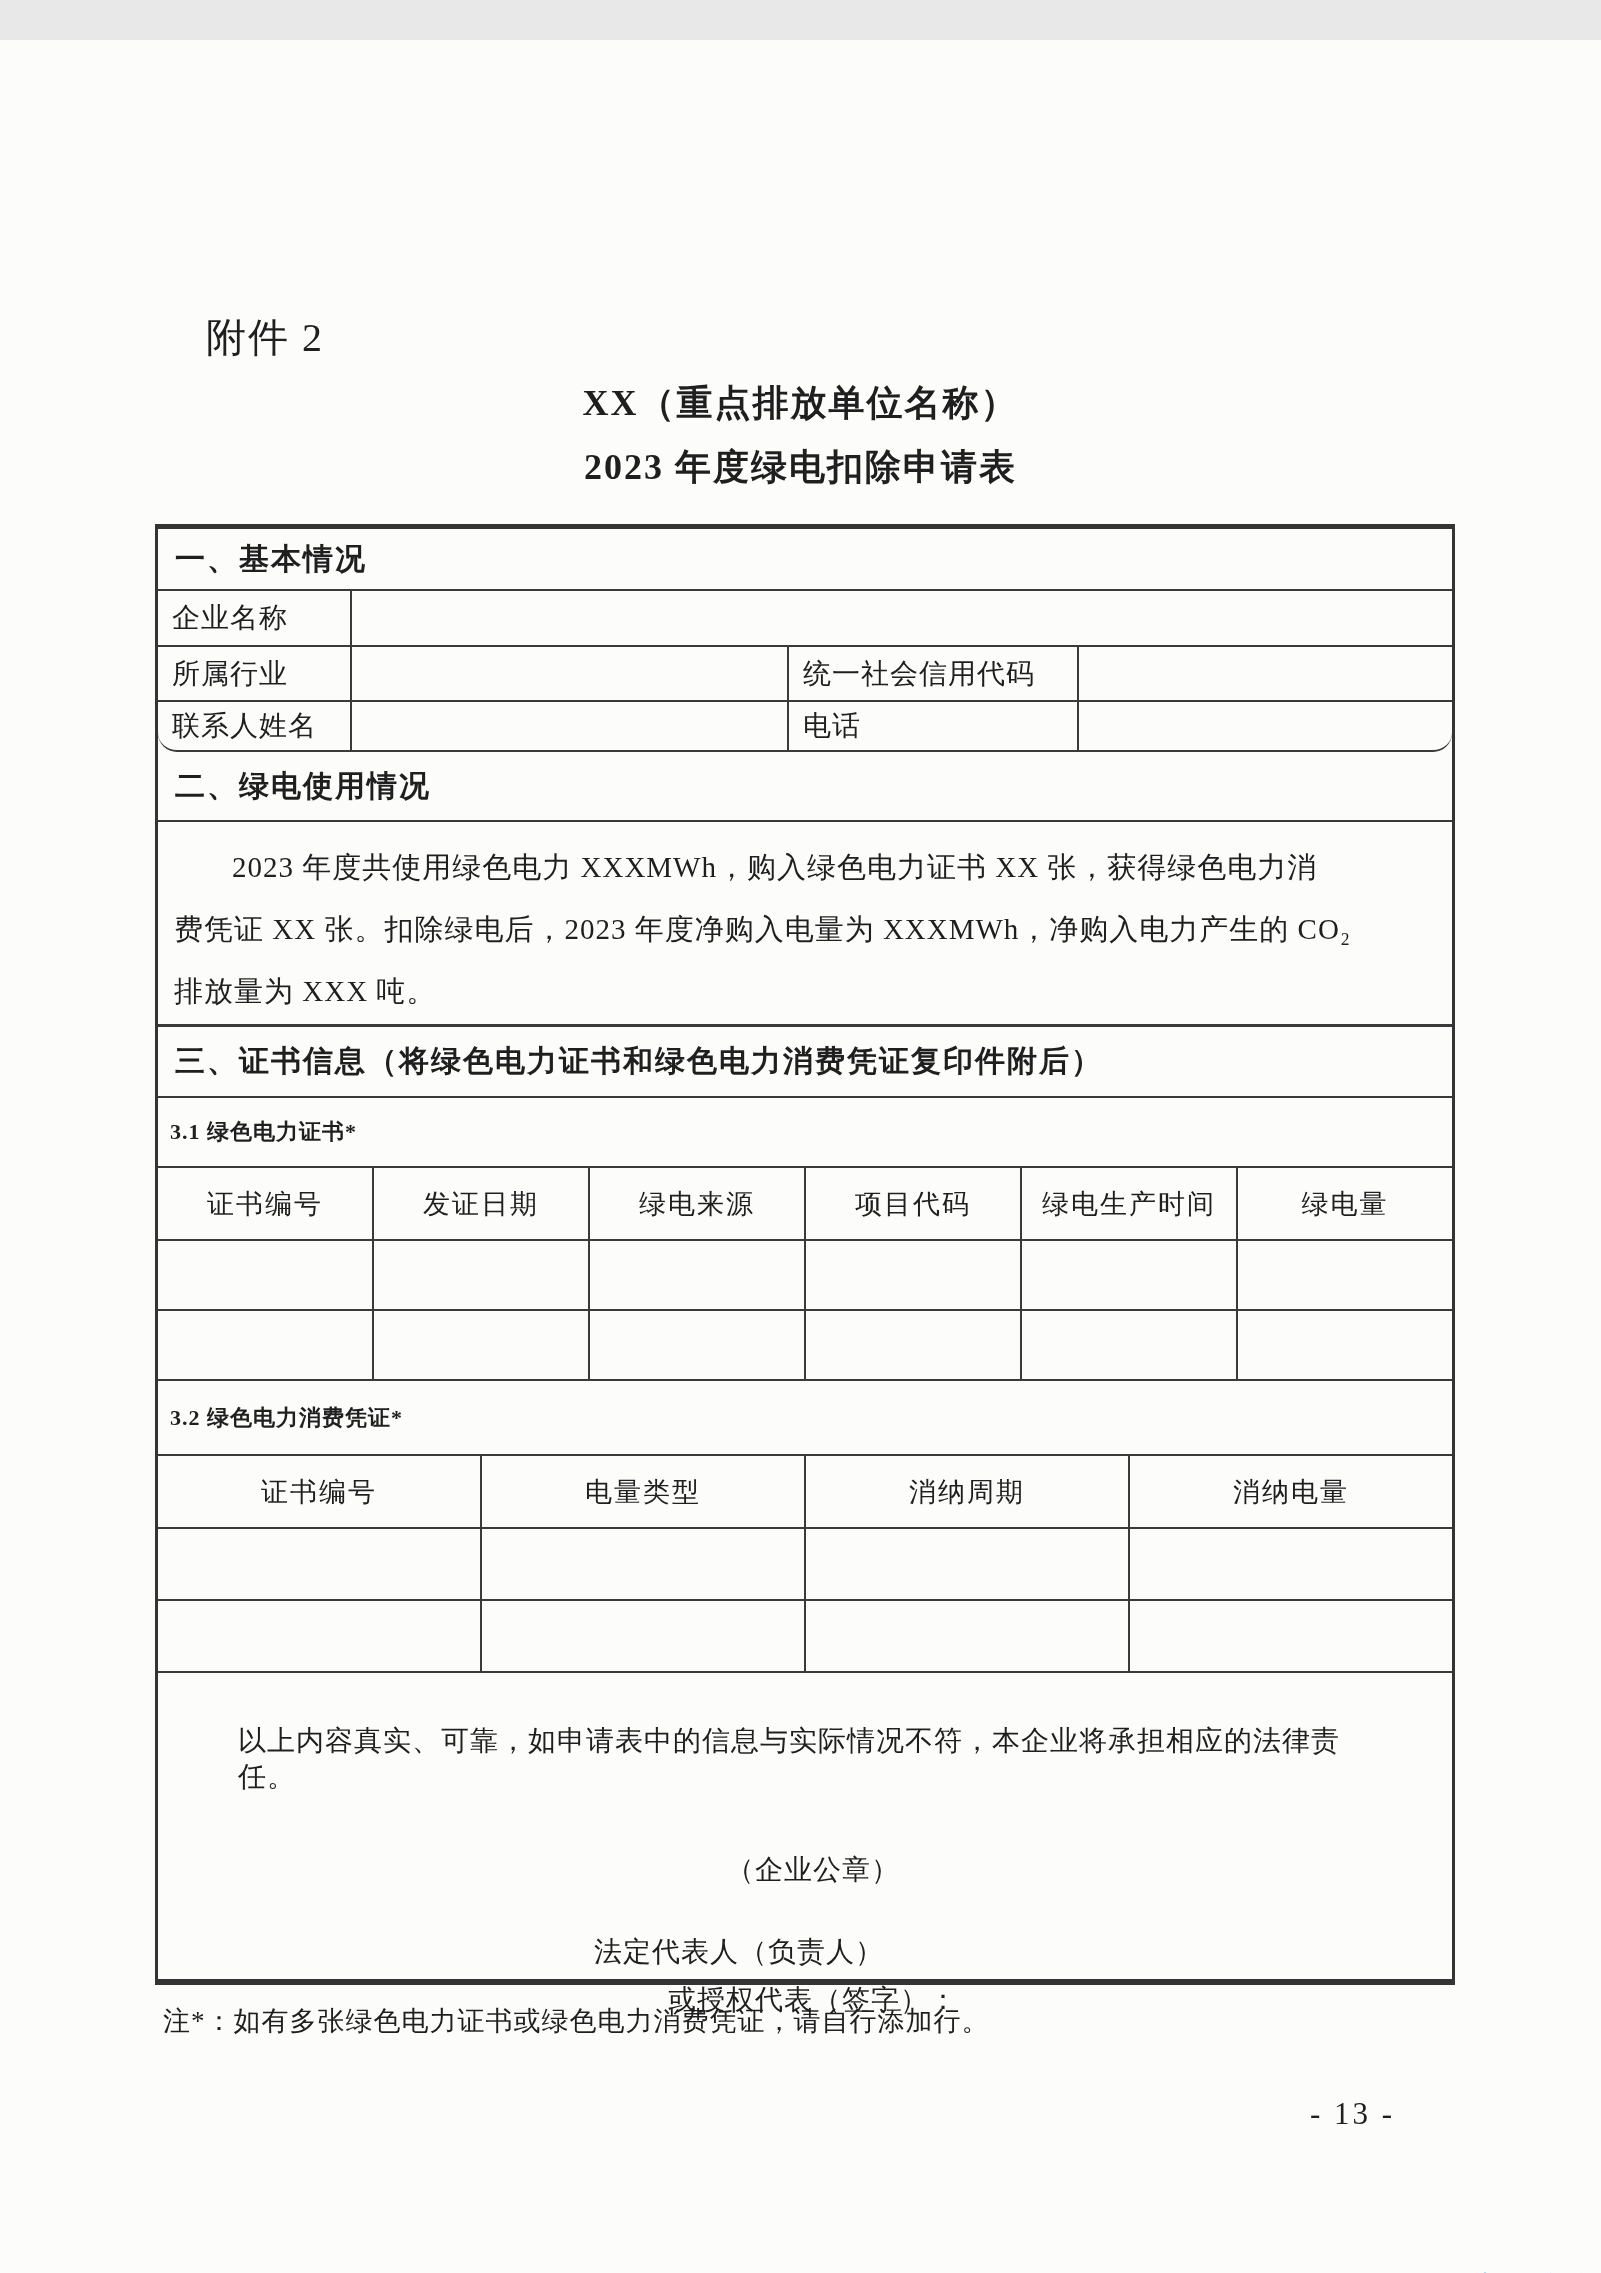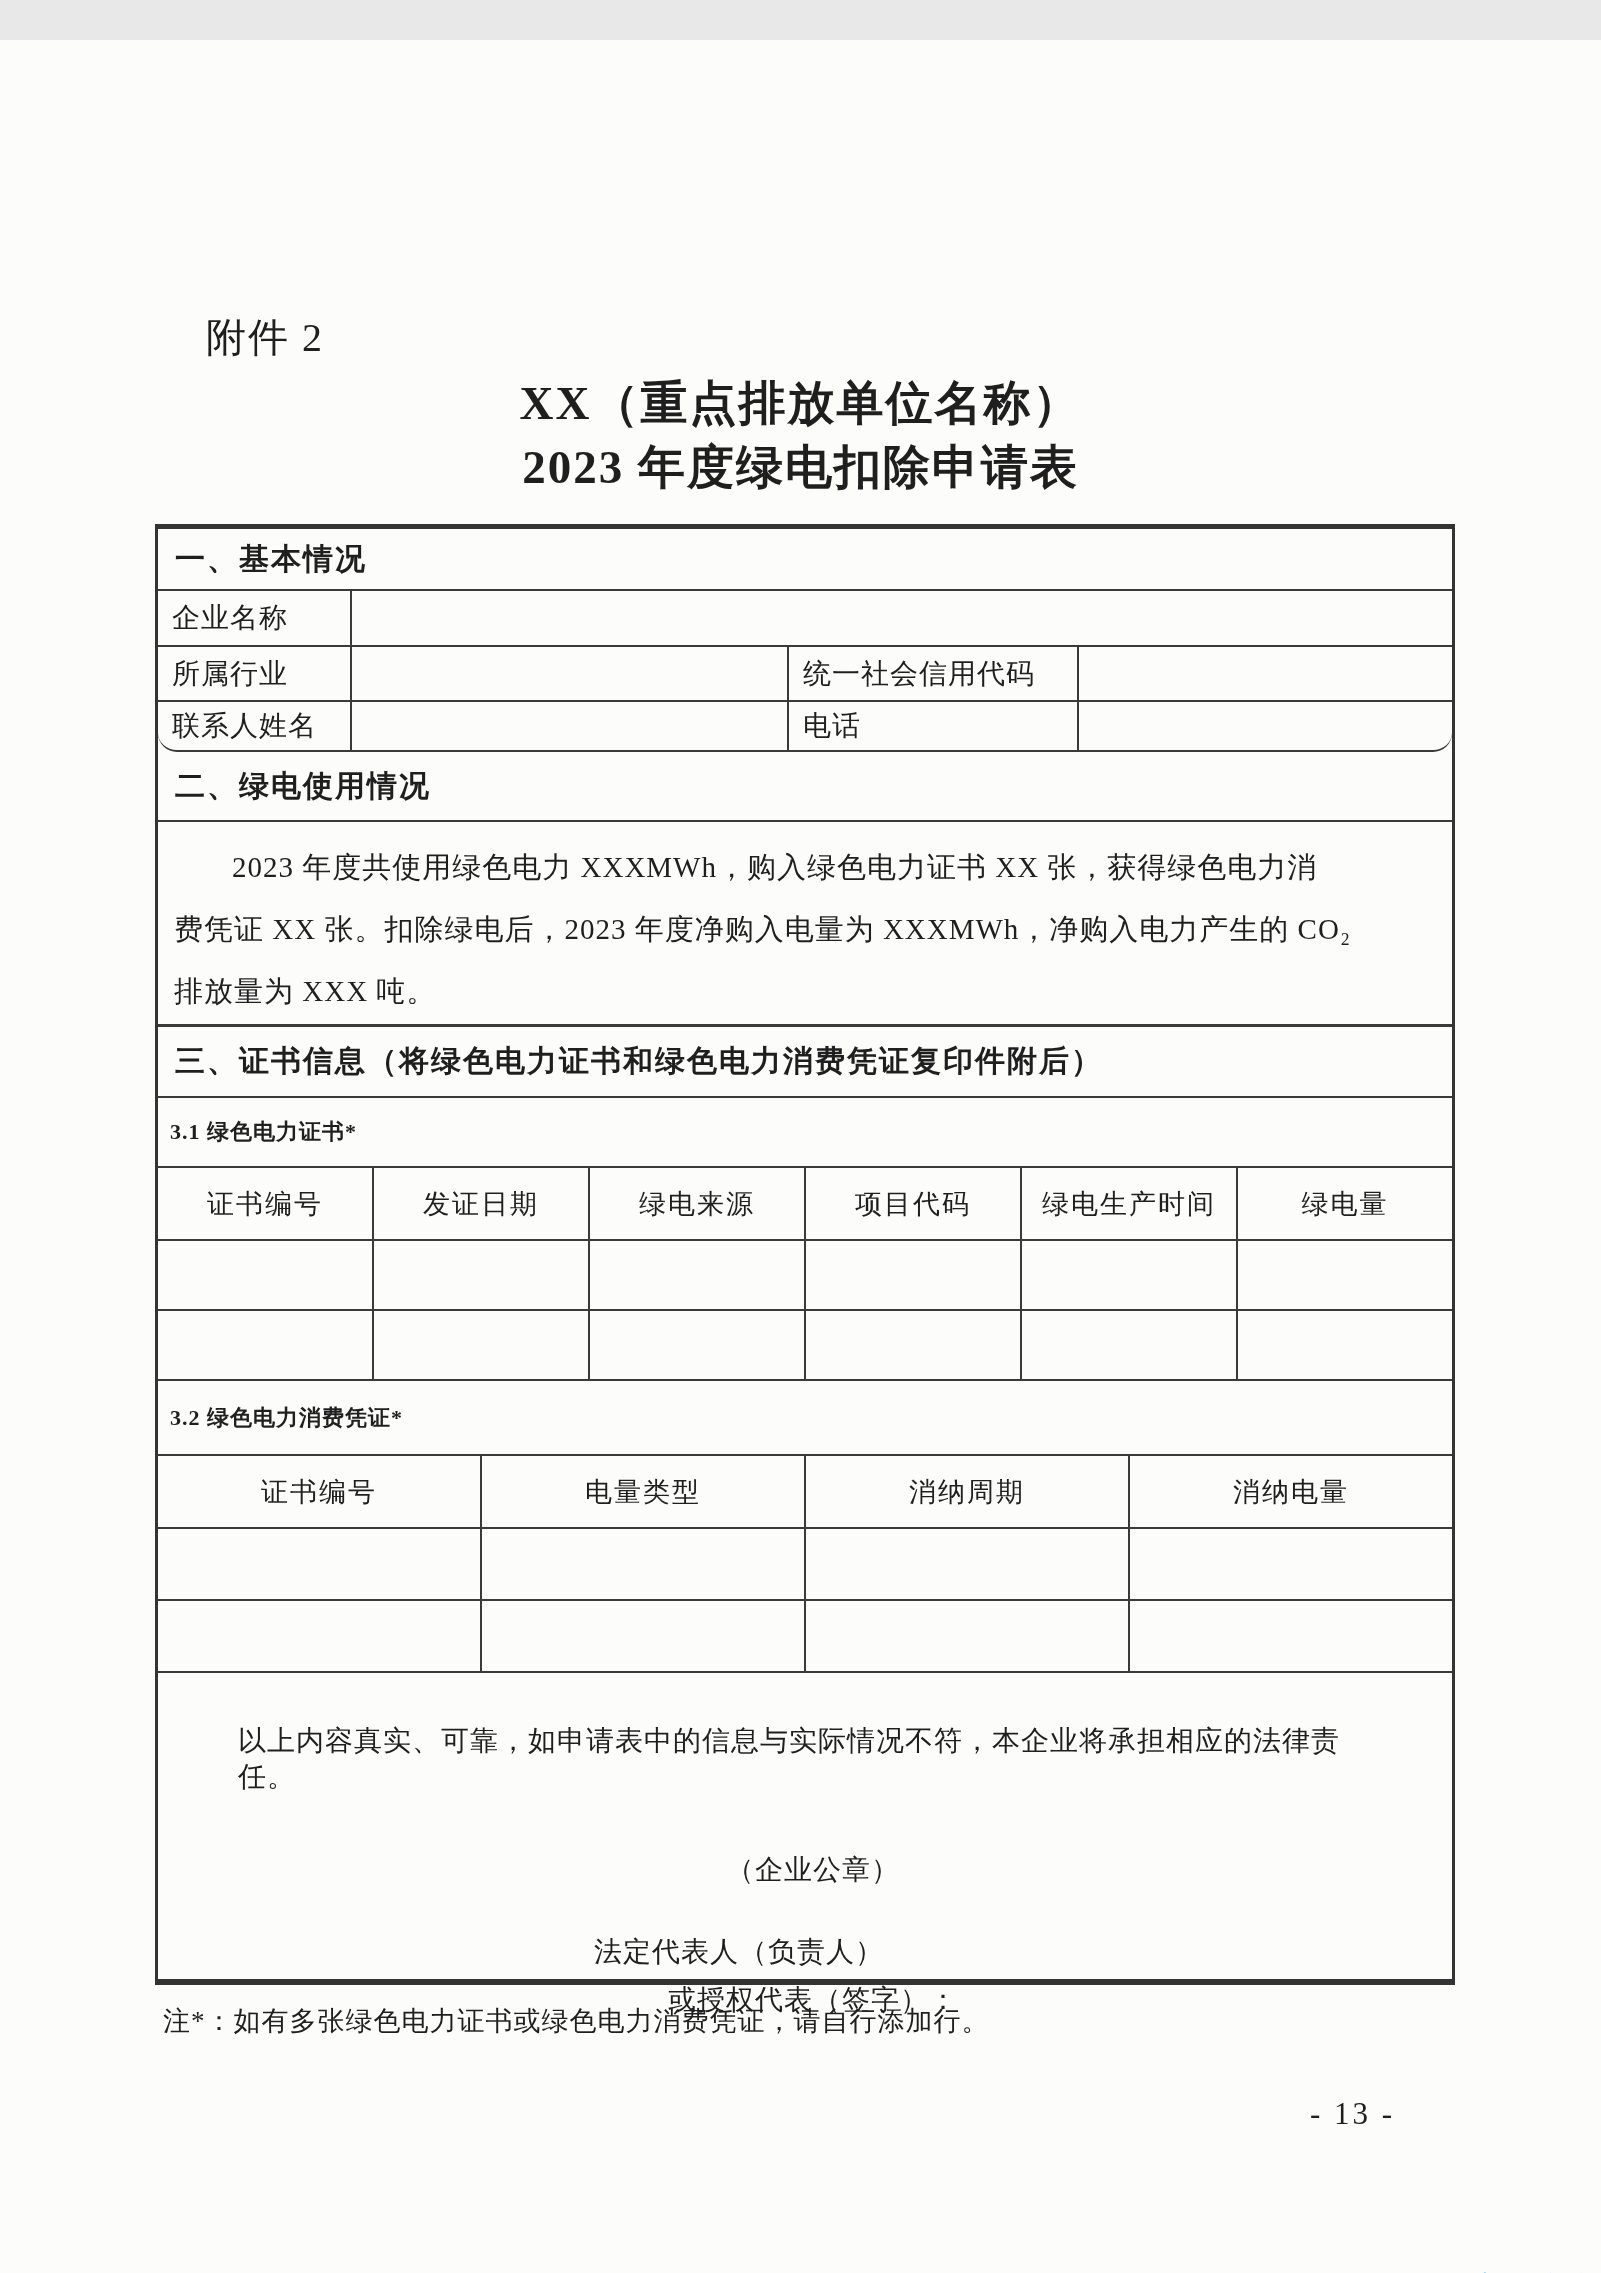--- a/index.html
+++ b/index.html
@@ -13,21 +13,21 @@
     margin-top:40px;
   }
   
   .attachment{
     position:absolute;left:206px;top:270px;
     font-size:40px;letter-spacing:2px;
   }
   .doc-title{
     position:absolute;left:0;top:331px;width:1601px;
     text-align:center;font-weight:bold;
-    font-size:47px;line-height:64px;letter-spacing:2px;
+    font-size:36px;line-height:64px;letter-spacing:2px;
   }
   
   .form-table{
     position:absolute;left:155px;top:484px;
     width:1300px;height:1461px;
     box-sizing:border-box;
     border:3px solid #343434;
     border-top-width:5px;border-bottom-width:6px;
     display:flex;flex-direction:column;
     background:transparent;

